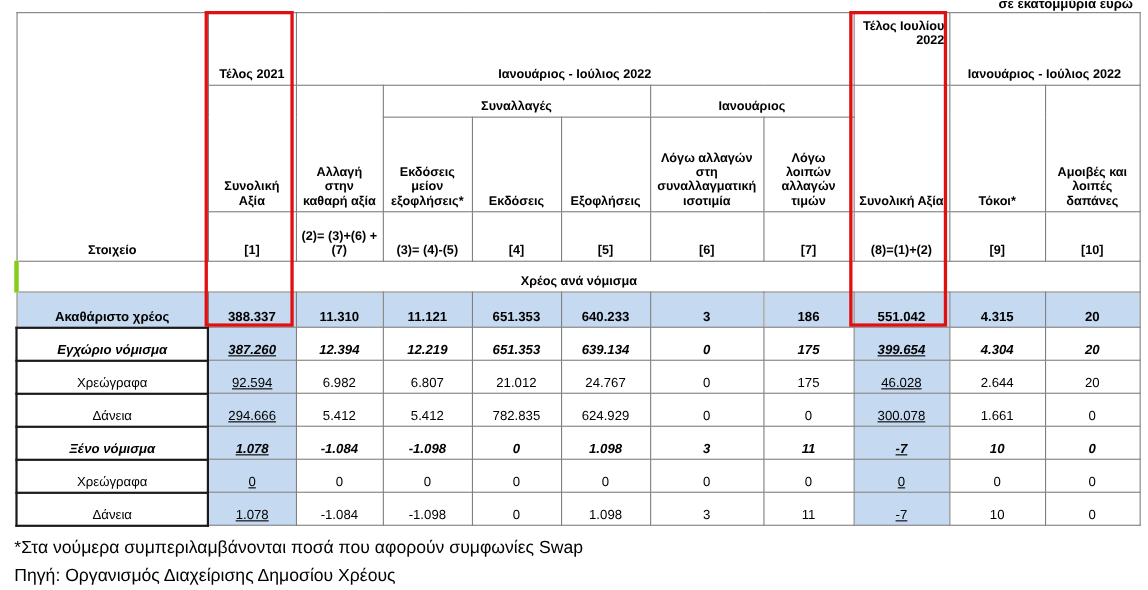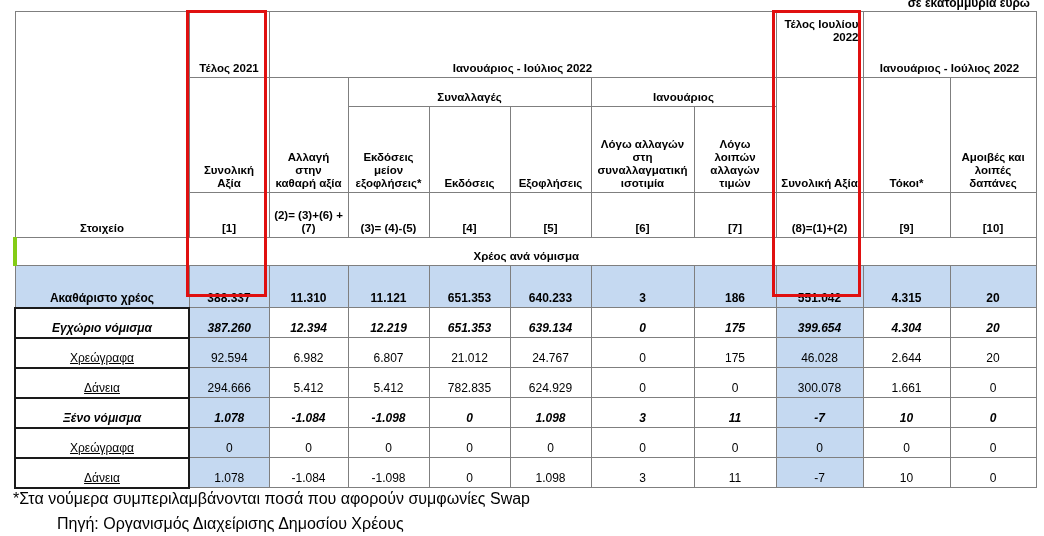--- a/index.html
+++ b/index.html
@@ -9,23 +9,23 @@
   table.debt { position: absolute; left: 13px; top: 11px; border-collapse: collapse;
                table-layout: fixed; font-size: 11.5px; }
   table.debt td { border: 1px solid #7f7f7f; padding: 0 4px 2px 4px; vertical-align: bottom;
                   text-align: center; overflow: hidden; line-height: 13px; }
   td.hdr { font-weight: bold; }
   td.num { text-align: right; padding-right: 6px; font-size: 12px; }
   tr.total td { background: #c5d9f1; font-weight: bold; }
   tr.total td.label { border-left: 1px solid #7f7f7f; }
   tr.sub td { font-weight: bold; font-style: italic; }
   td.label { text-align: left; padding-left: 4px; font-size: 12px; border: 2px solid #1a1a1a !important; }
-  tr.item td.label { font-weight: normal; font-style: normal; text-decoration: underline; }
+  tr.item td.label { font-weight: normal; font-style: normal; }
   tr.total td.label { border: 1px solid #7f7f7f !important; font-style: normal; }
-  td.hl { background: #c5d9f1; }
+  td.hl { background: #c5d9f1; text-decoration: underline; }
   .red-box { position: absolute; border: 3px solid #e01010; box-sizing: border-box; pointer-events: none; }
   .footnote { position: absolute; left: 13px; font-size: 16px; }
 </style>
 </head>
 <body>
 
 <div class="unit">σε εκατομμύρια ευρώ</div>
 
 <table class="debt">
   <colgroup>
@@ -79,21 +79,21 @@
     <td class="hdr">[7]</td>
     <td class="hdr">(8)=(1)+(2)</td>
     <td class="hdr">[9]</td>
     <td class="hdr">[10]</td>
   </tr>
 
   <tr style="height:28px">
     <td colspan="11" class="hdr" style="border-left:4px solid #84cc16;border-right:1px solid #7f7f7f;">Χρέος ανά νόμισμα</td>
   </tr>
 
-  <tr class="total" style="height:42px">
+  <tr class="total" style="height:32px">
     <td class="label">Ακαθάριστο χρέος</td>
     <td class="num">388.337</td>
     <td class="num">11.310</td>
     <td class="num">11.121</td>
     <td class="num">651.353</td>
     <td class="num">640.233</td>
     <td class="num">3</td>
     <td class="num">186</td>
     <td class="num">551.042</td>
     <td class="num">4.315</td>
@@ -183,13 +183,13 @@
     <td class="num">10</td>
     <td class="num">0</td>
   </tr>
 </tbody>
   </table>
 
 <div class="red-box" style="left:186px;top:10px;width:81px;height:287px;"></div>
 <div class="red-box" style="left:772px;top:10px;width:89px;height:287px;"></div>
 
 <div class="footnote" style="top:490px;">*Στα νούμερα συμπεριλαμβάνονται ποσά που αφορούν συμφωνίες Swap</div>
-<div class="footnote" style="top:515px;margin-left:44px;">Πηγή: Οργανισμός Διαχείρισης Δημοσίου Χρέους</div>
+<div class="footnote" style="top:515px;">Πηγή: Οργανισμός Διαχείρισης Δημοσίου Χρέους</div>
 
 </body></html>

